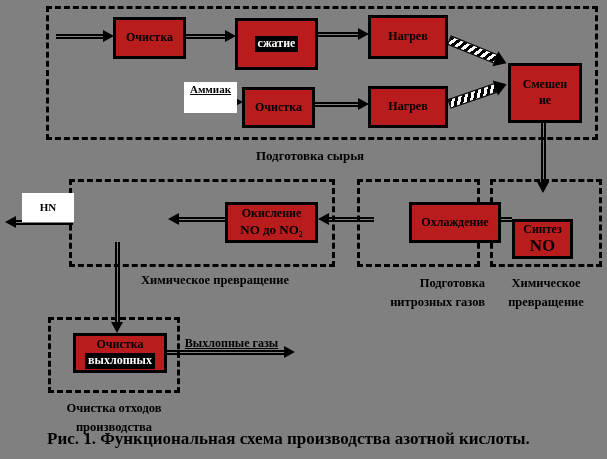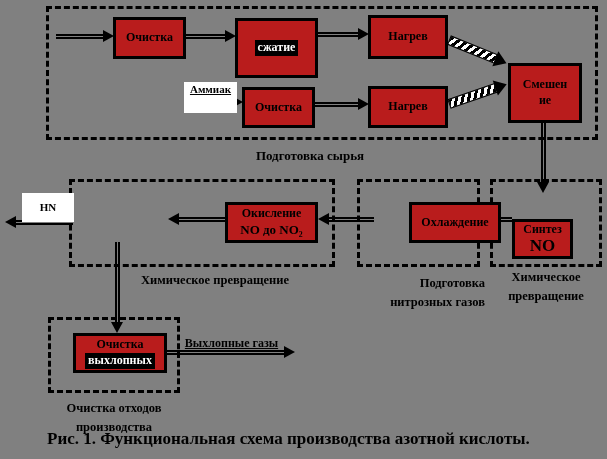--- a/index.html
+++ b/index.html
@@ -125,21 +125,21 @@
   <div class="wlabel" style="left:22px; top:193px; width:52px; height:29px; font-size:11px; line-height:29px;">
     <span>HN</span>
   </div>
   <div class="glabel" style="left:174px; top:334px; width:115px; font-size:12px;">
     <span class="u">Выхлопные газы</span>
   </div>
 
   <div class="box" style="left:113px; top:17px; width:73px; height:42px;">
     <div>Очистка</div>
   </div>
-  <div class="box" style="left:235px; top:18px; width:83px; height:60px;text-align:right;">
+  <div class="box" style="left:235px; top:18px; width:83px; height:52px;text-align:right;">
     <div class="inv">сжатие</div>
   </div>
   <div class="box" style="left:368px; top:15px; width:80px; height:44px;">
     <div>Нагрев</div>
   </div>
   <div class="box" style="left:242px; top:87px; width:73px; height:41px;">
     <div>Очистка</div>
   </div>
   <div class="box" style="left:368px; top:86px; width:80px; height:42px;">
     <div>Нагрев</div>
@@ -167,21 +167,21 @@
   <div class="glabel" style="left:225px; top:146px; width:170px; font-size:13px;">
     <span>Подготовка сырья</span>
   </div>
   <div class="glabel" style="left:120px; top:271px; width:190px;">
     <span>Химическое превращение</span>
   </div>
   <div class="glabel" style="left:352px; top:274px; width:133px;text-align:right;">
     <div>Подготовка</div>
     <div>нитрозных газов</div>
   </div>
-  <div class="glabel" style="left:487px; top:268px; width:118px;">
+  <div class="glabel" style="left:487px; top:274px; width:118px;">
     <div>Химическое</div>
     <div>превращение</div>
   </div>
   <div class="glabel" style="left:39px; top:399px; width:150px;">
     <div>Очистка отходов</div>
     <div>производства</div>
   </div>
 
   <div class="caption" style="left:47px; top:429px;">Рис. 1. Функциональная схема производства азотной кислоты.</div>
 

